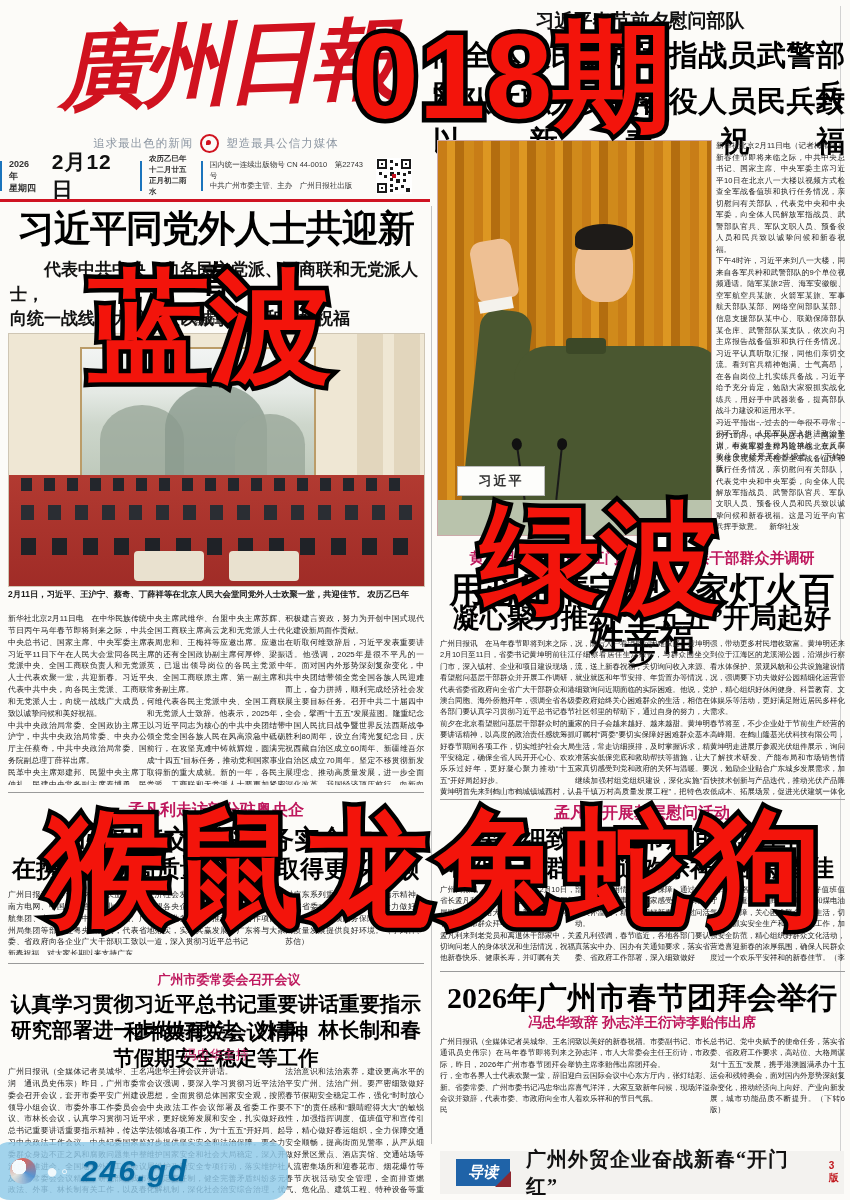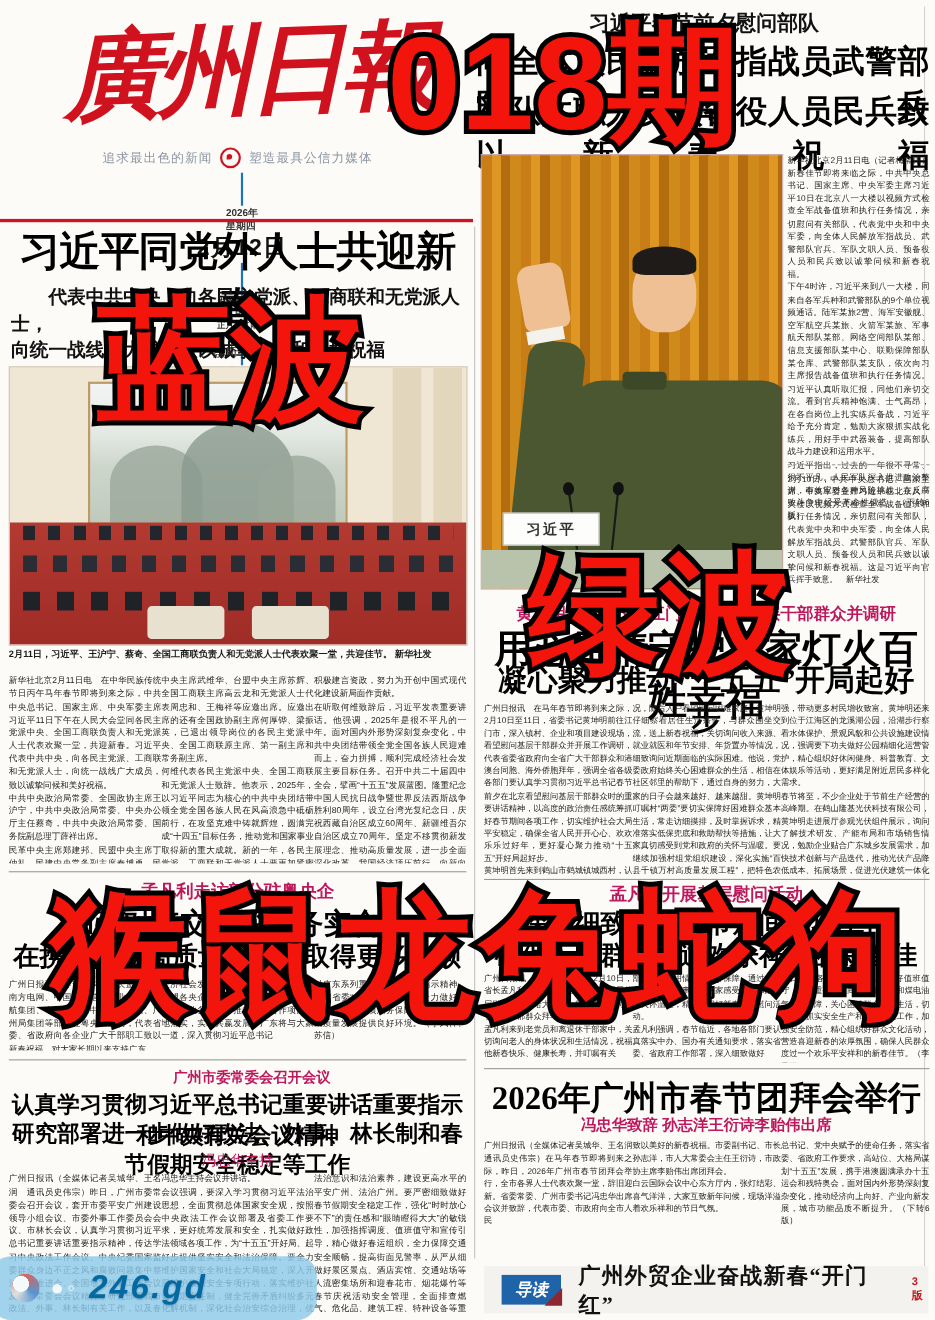--- a/index.html
+++ b/index.html
@@ -9,21 +9,21 @@
   .just{text-align:justify;}
 
   
   .mast-title{left:22px;top:-8px;width:408px;height:142px;font-family:"DejaVu Serif",serif;
     font-size:88px;line-height:142px;text-align:center;color:#d0121f;font-weight:bold;font-style:italic;
     letter-spacing:-4px;transform:rotate(-2deg);}
   .slogan{left:36px;top:134px;width:360px;display:flex;align-items:center;justify-content:center;gap:7px;
     color:#8c96a2;font-size:11.5px;letter-spacing:1px;}
   .logo-ring{width:15px;height:15px;border:2px solid #d0121f;border-radius:50%;position:relative;flex:0 0 auto;}
   .logo-ring::after{content:"";position:absolute;left:4px;top:4px;width:5px;height:5px;background:#d0121f;border-radius:50% 50% 50% 0;}
-  .datebar{left:14px;top:157px;width:412px;height:38px;display:flex;align-items:center;flex-direction:column;}
+  .datebar{left:0;top:157px;width:412px;height:38px;display:flex;align-items:center;}
   .datebar .cell{padding:0 7px;}
   .datebar .sep{width:2px;height:30px;background:#1b74bc;flex:0 0 auto;}
   .d-small{font-size:9px;line-height:1.35;font-weight:bold;color:#333;}
   .d-big{font-size:21px;font-weight:bold;color:#111;letter-spacing:1px;}
   .d-tiny{font-size:7.5px;line-height:1.45;color:#333;}
   .qr{width:36px;height:36px;flex:0 0 auto;}
   .red-rule{left:0;top:199px;width:430px;height:3px;background:#cf1322;}
 
   
   .vrule-mid{left:431px;top:206px;width:1px;height:938px;background:#c4c4c4;}
@@ -205,21 +205,21 @@
       <div class="lp-peak" style="left:36%;bottom:0;width:44%;height:72%;background:#8a9a8d;"></div>
       <div class="lp-peak" style="left:66%;bottom:0;width:30%;height:48%;"></div>
     </div>
     <div class="lp-carpet"></div>
     <div class="lp-row" style="top:57%;height:13px;"></div>
     <div class="lp-row" style="top:68%;height:15px;background:repeating-linear-gradient(90deg,#2a2d33 0 13px,transparent 13px 27px);"></div>
     <div class="lp-row" style="top:81%;height:17px;background:repeating-linear-gradient(90deg,#1f2227 0 15px,transparent 15px 31px);"></div>
     <div class="lp-sofa" style="left:30%;bottom:2%;width:17%;height:12%;"></div>
     <div class="lp-sofa" style="left:53%;bottom:2%;width:17%;height:12%;"></div>
   </div>
-  <div class="abs ll-caption">2月11日，习近平、王沪宁、蔡奇、全国工商联负责人和无党派人士代表欢聚一堂，共迎佳节。 新华社发</div>
+  <div class="abs ll-caption">2月11日，习近平、王沪宁、蔡奇、丁薛祥等在北京人民大会堂同党外人士欢聚一堂，共迎佳节。 农历乙巳年</div>
 
   <div class="abs cols3" style="left:8px;top:613px;width:416px;height:172px;">
     <div class="c">新华社北京2月11日电　在中华民族传统节日丙午马年春节即将到来之际，中共中央总书记、国家主席、中央军委主席习近平11日下午在人民大会堂同各民主党派中央、全国工商联负责人和无党派人士代表欢聚一堂，共迎新春。习近平代表中共中央，向各民主党派、工商联和无党派人士，向统一战线广大成员，致以诚挚问候和美好祝福。
 中共中央政治局常委、全国政协主席王沪宁，中共中央政治局常委、中央办公厅主任蔡奇，中共中央政治局常委、国务院副总理丁薛祥出席。
 民革中央主席郑建邦、民盟中央主席丁仲礼、民建中央常务副主席秦博勇、民进中央主席蔡达峰、农工党中央主席何维、致公党中央主席蒋作君、九三学社</div>
     <div class="c">中央主席武维华、台盟中央主席苏辉、全国工商联主席高云龙和无党派人士代表周忠和、王梅祥等应邀出席。应邀出席的还有全国政协副主席何厚铧、梁振英，已退出领导岗位的各民主党派中央、全国工商联原主席、第一副主席和常务副主席。
 何维代表各民主党派中央、全国工商联和无党派人士致辞。他表示，2025年，以习近平同志为核心的中共中央团结带领全党全国各族人民在风高浪急中砥砺前行，在攻坚克难中铸就辉煌，圆满完成“十四五”目标任务，推动党和国家事业取得新的重大成就。新的一年，各民主党派、工商联和无党派人士要更加紧密团结在以习近平同志为核心的中共中央周围，聚焦“十五五”规划制定实施，</div>
     <div class="c">积极建言资政，努力为开创中国式现代化建设新局面作贡献。
 在听取何维致辞后，习近平发表重要讲话。他强调，2025年是很不平凡的一年。面对国内外形势深刻复杂变化，中共中央团结带领全党全国各族人民迎难而上，奋力拼搏，顺利完成经济社会发展主要目标任务。召开中共二十届四中全会，擘画“十五五”发展蓝图。隆重纪念中国人民抗日战争暨世界反法西斯战争胜利80周年，设立台湾光复纪念日，庆祝西藏自治区成立60周年、新疆维吾尔自治区成立70周年。坚定不移贯彻新发展理念、推动高质量发展，进一步全面深化改革，我国经济顶压前行、向新向优发展。（下转6版）</div>
   </div>

